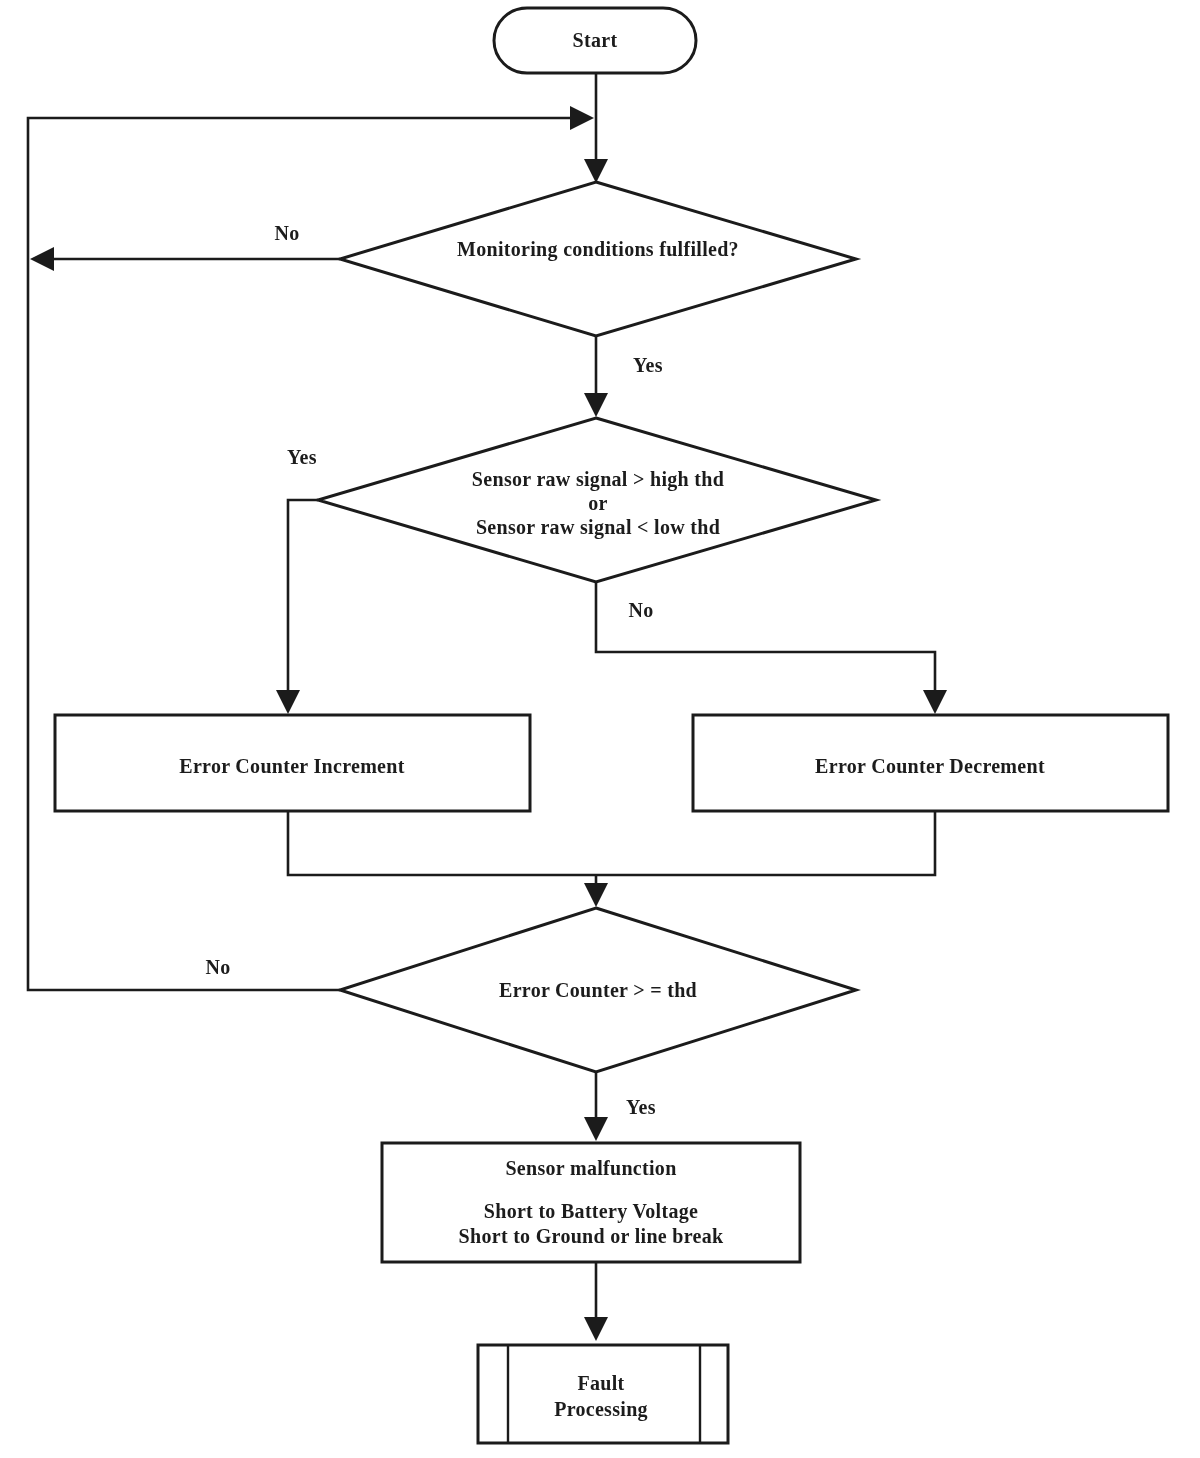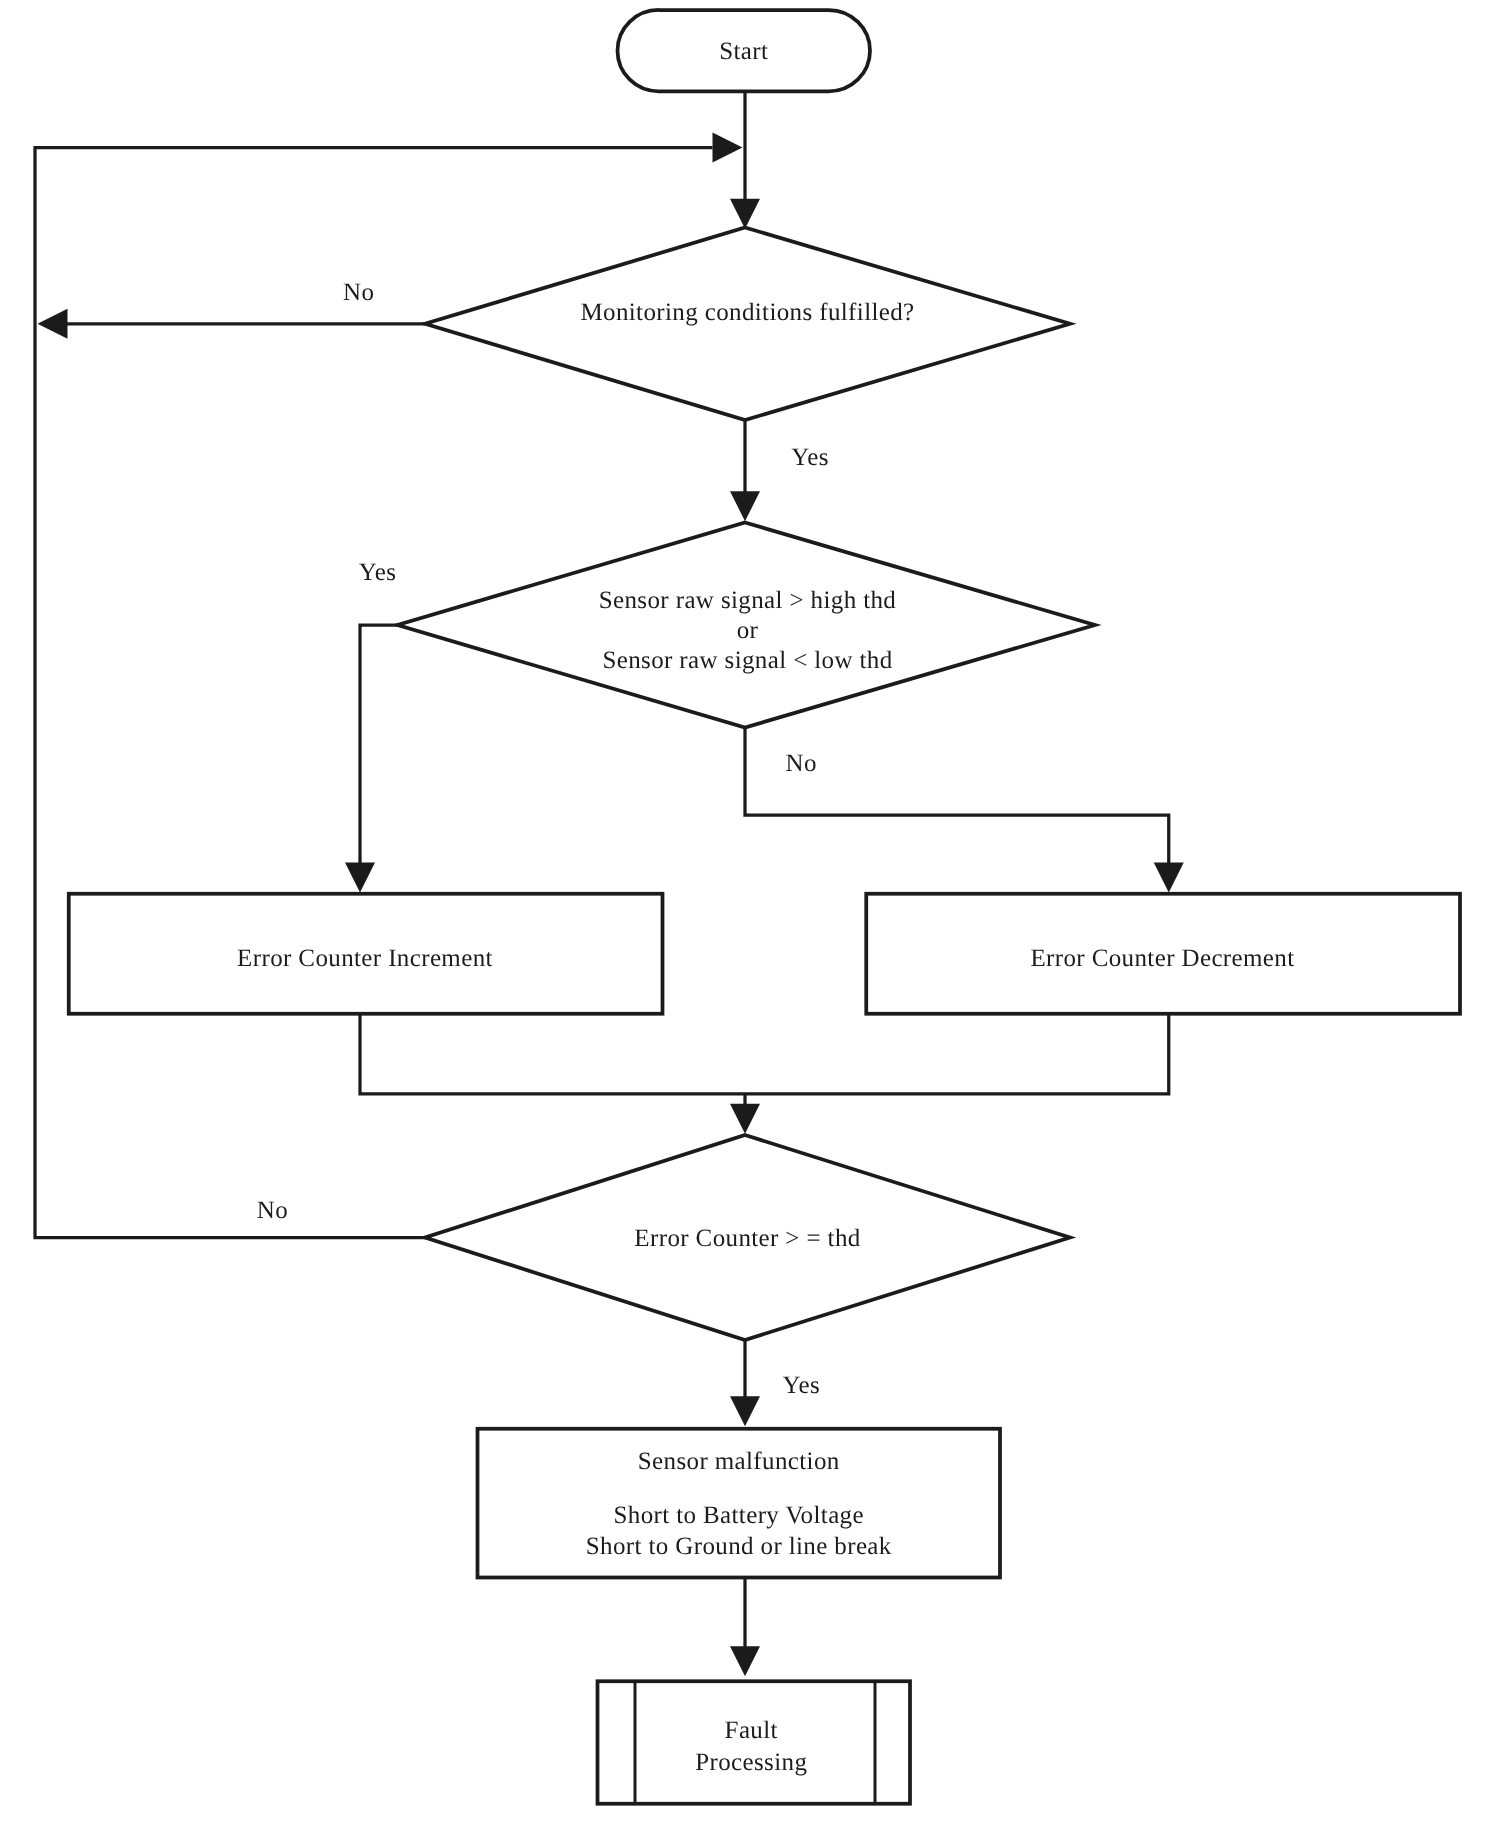--- a/index.html
+++ b/index.html
@@ -6,20 +6,21 @@
     margin: 0;
     padding: 0;
     background: #ffffff;
   }
   .page {
     position: relative;
     width: 1200px;
     height: 1458px;
     background: #ffffff;
     font-family: "Liberation Serif", serif;
+    font-weight: bold;
   }
   svg { display: block; }
   .shape {
     fill: #ffffff;
     stroke: #1b1b1b;
     stroke-width: 3;
   }
   .conn {
     fill: none;
     stroke: #1b1b1b;

